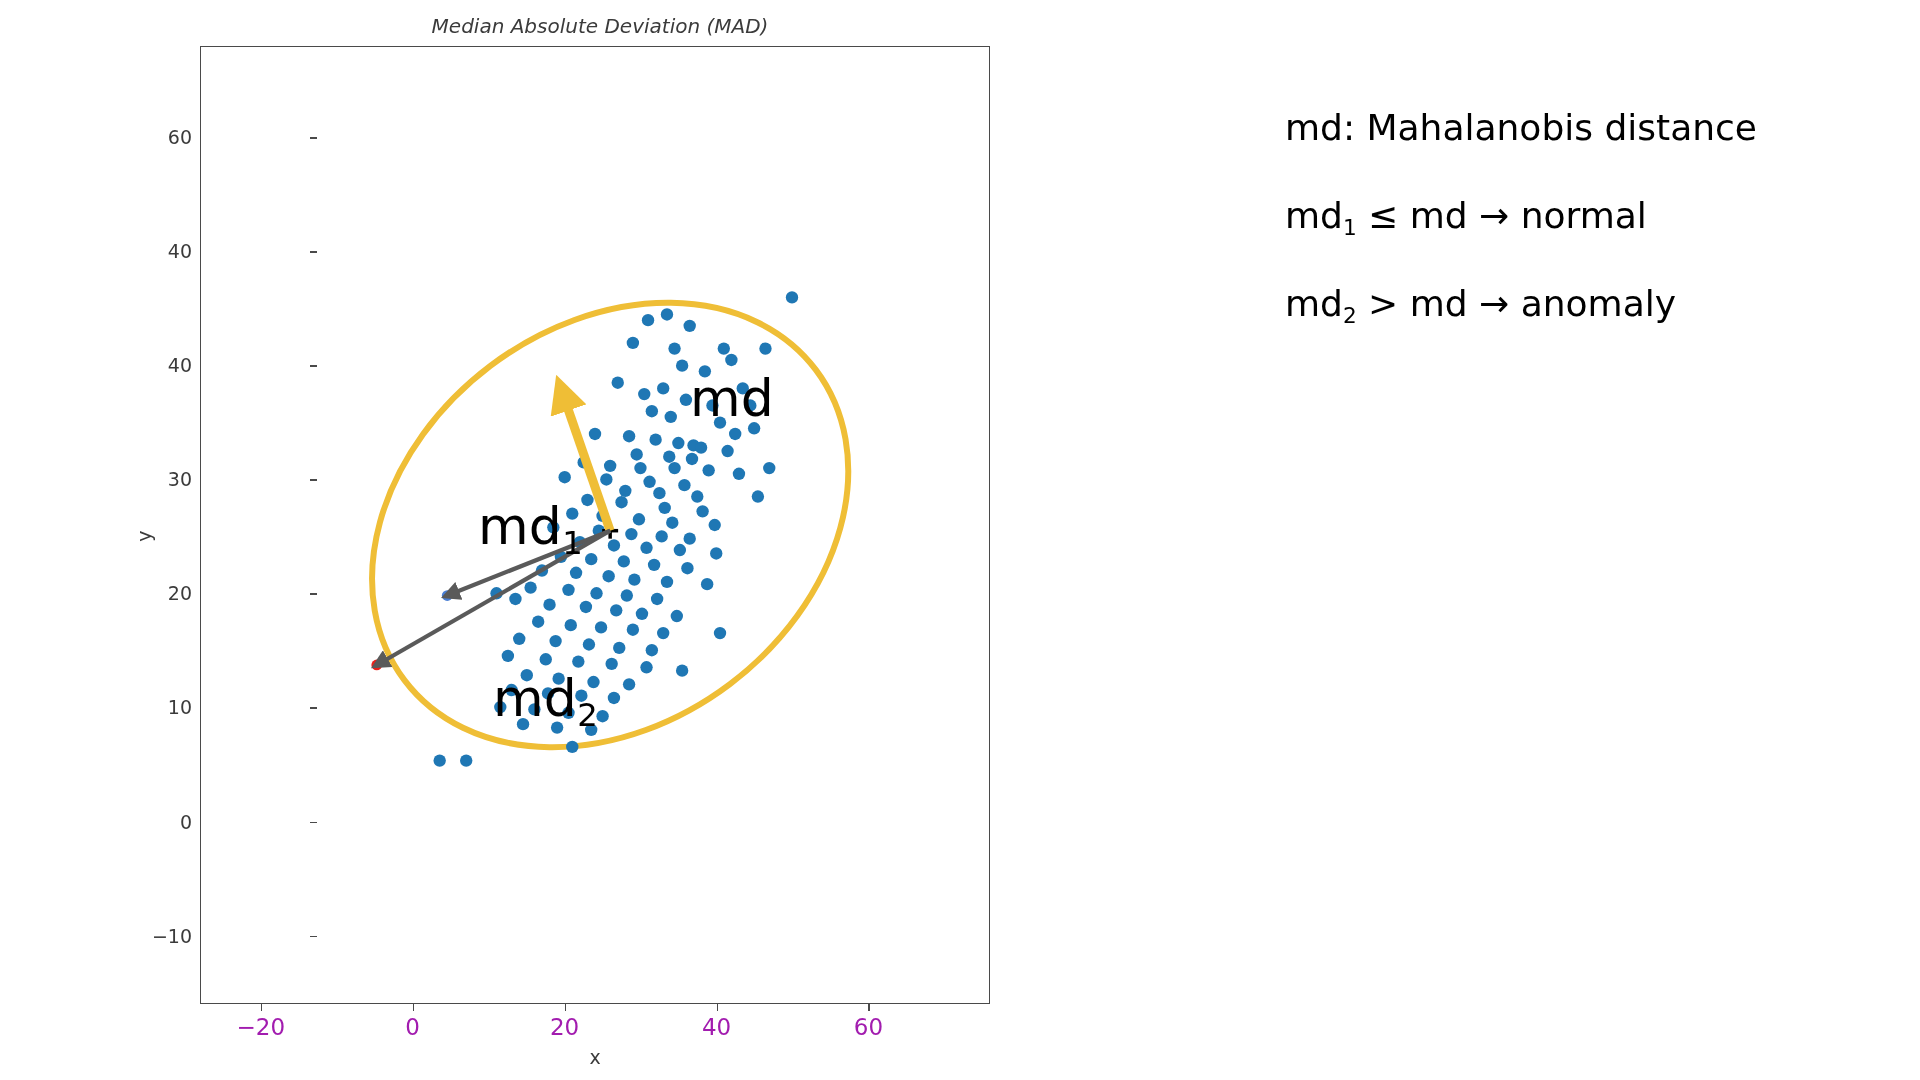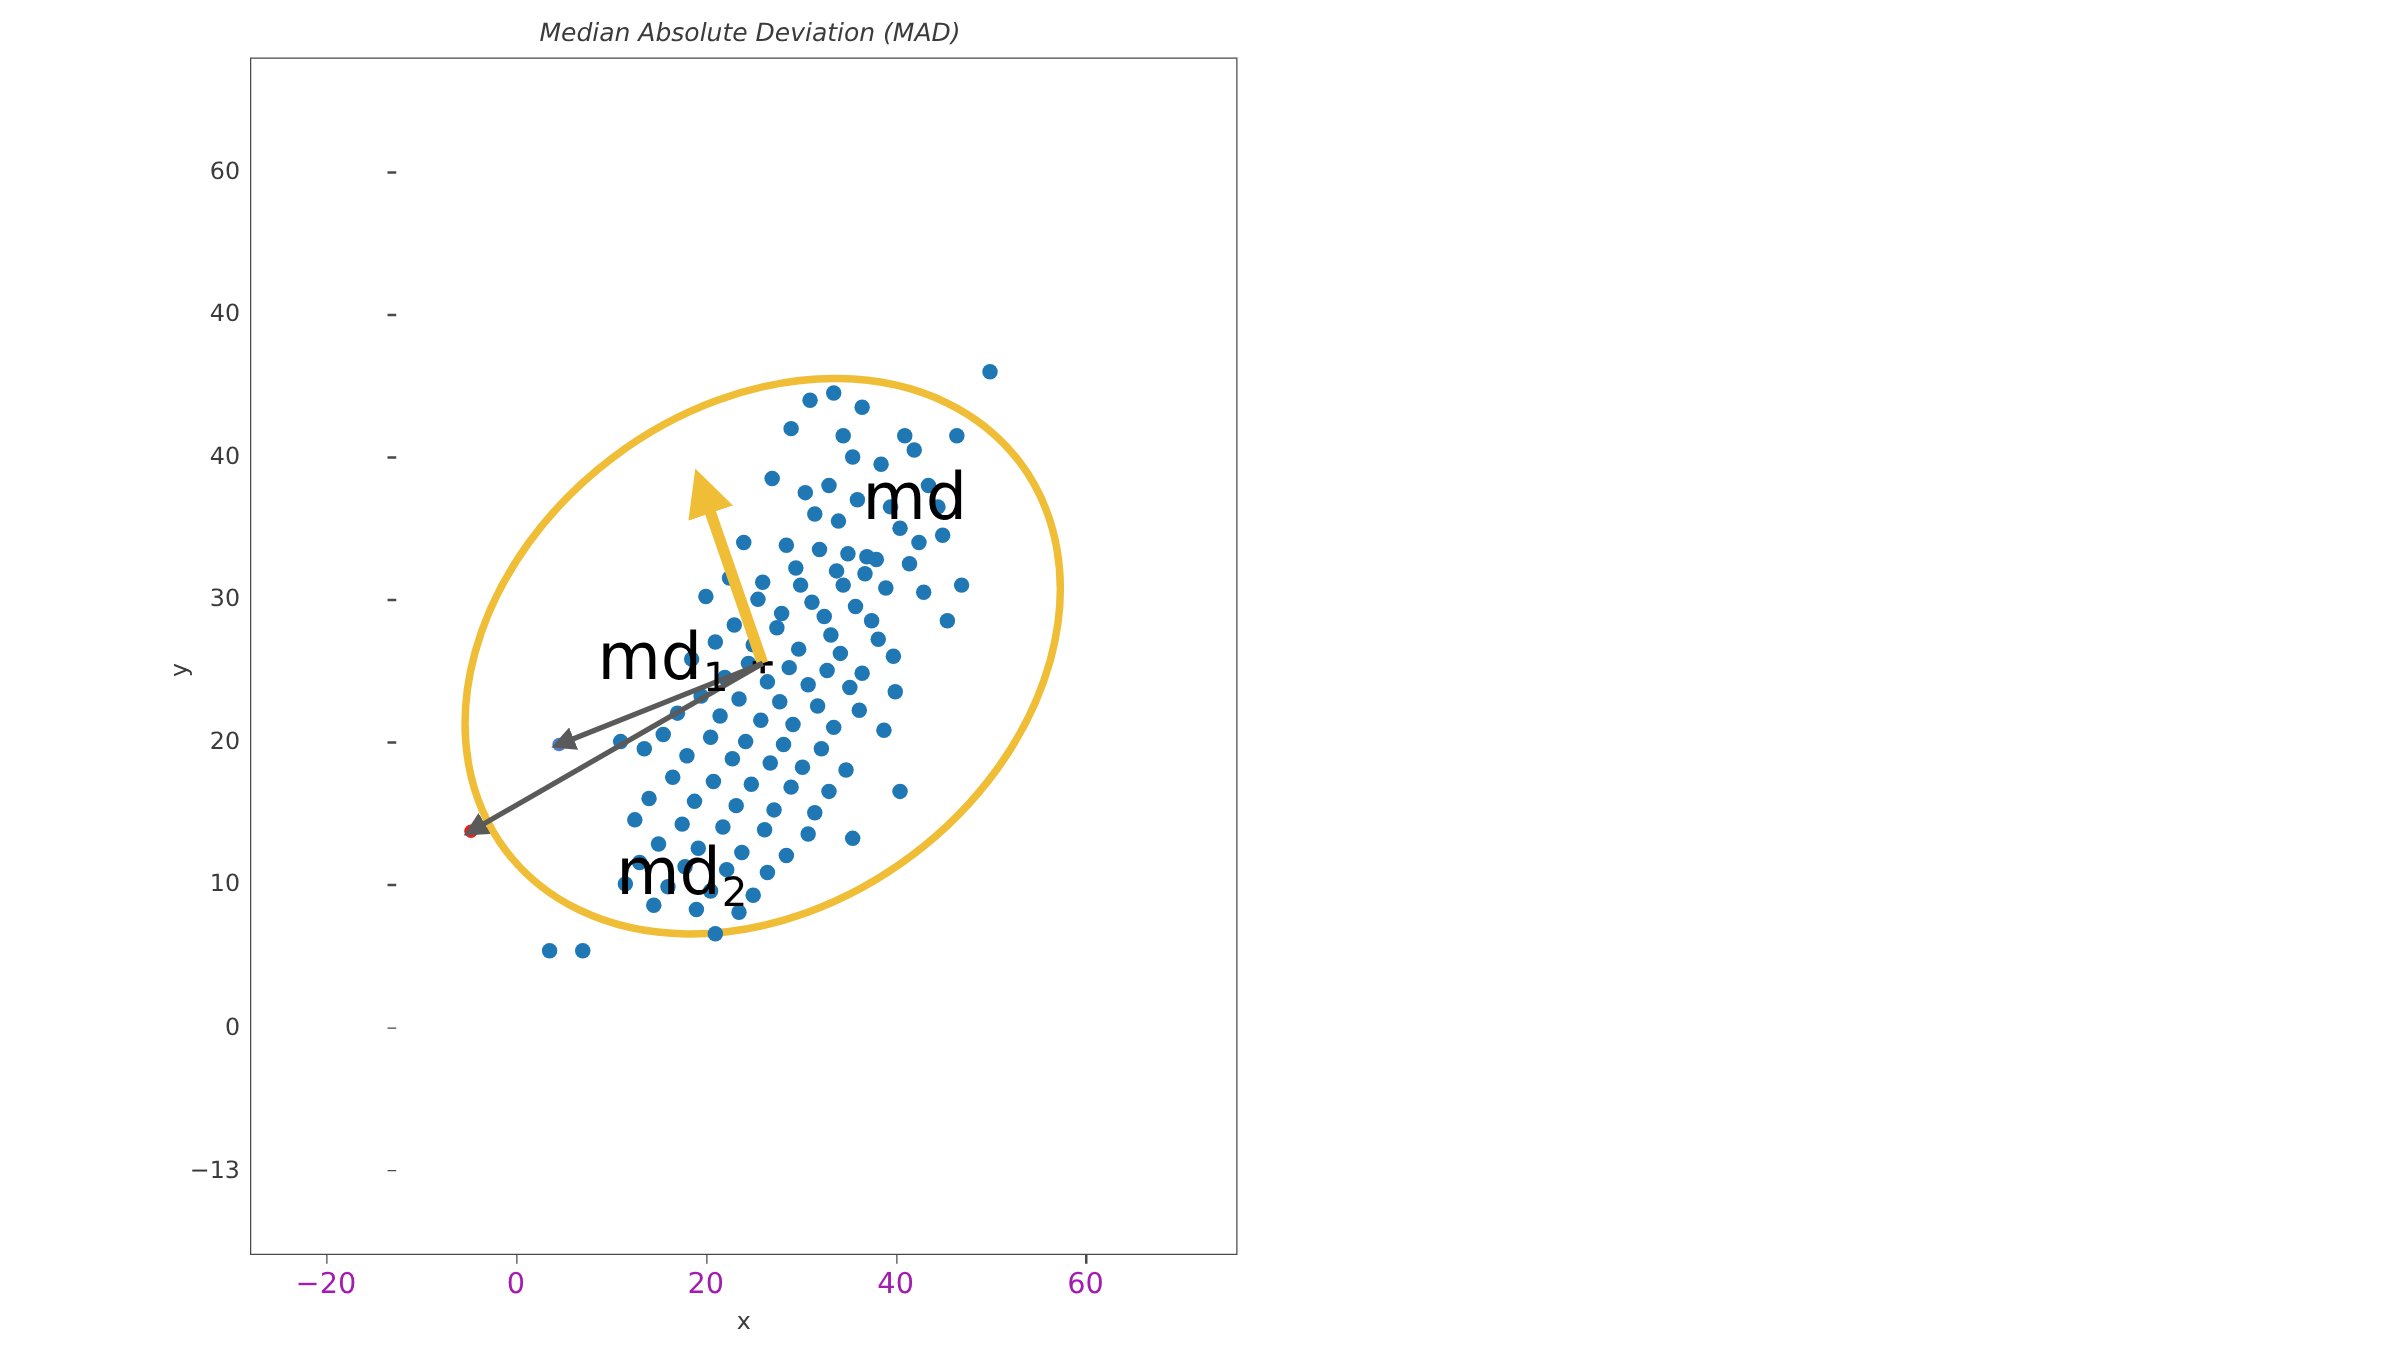--- a/index.html
+++ b/index.html
@@ -321,21 +321,21 @@
         </g>
       <g id="arrow-layer">
           <line x1="410.19230769230774" y1="484.7023809523809" x2="360.8173076923077" y2="342.1428571428571" stroke="#efbe36" stroke-width="9" marker-end="url(#arrowhead-yellow)"></line>
           <line x1="410.19230769230774" y1="484.7023809523809" x2="246.875" y2="549.7095238095238" stroke="#5a5a5a" stroke-width="4.2" marker-end="url(#arrowhead-gray)"></line>
           <line x1="410.19230769230774" y1="484.7023809523809" x2="176.23076923076923" y2="619.2785714285715" stroke="#5a5a5a" stroke-width="4.2" marker-end="url(#arrowhead-gray)"></line>
         </g>
     </svg>
   </div>
 
   <div id="ytick-labels">
-      <div class="ytick-label" style="top: 889.571px;">−13</div>
+      <div class="ytick-label" style="top: 889.571px;">−10</div>
       <div class="ytick-mark" style="top: 889.571px;"></div>
       <div class="ytick-label" style="top: 775.524px;">0</div>
       <div class="ytick-mark" style="top: 775.524px;"></div>
       <div class="ytick-label" style="top: 661.476px;">10</div>
       <div class="ytick-mark" style="top: 661.476px;"></div>
       <div class="ytick-label" style="top: 547.429px;">20</div>
       <div class="ytick-mark" style="top: 547.429px;"></div>
       <div class="ytick-label" style="top: 433.381px;">30</div>
       <div class="ytick-mark" style="top: 433.381px;"></div>
       <div class="ytick-label" style="top: 319.333px;">40</div>
@@ -358,14 +358,19 @@
       <div class="xtick-mark" style="left: 668.462px;"></div>
     </div>
 
   <div id="xaxis-label">x</div>
   <div id="yaxis-label">y</div>
 
   <div class="annot" id="annot-md"><span>md</span></div>
   <div class="annot" id="annot-md1"><span>md</span><span class="sub">1</span></div>
   <div class="annot" id="annot-md2"><span>md</span><span class="sub">2</span></div>
 
+  <div id="legend-panel">
+      <div class="legend-line"><span>md: Mahalanobis distance</span></div>
+      <div class="legend-line"><span>md</span><span class="sub">1</span><span> ≤ md → normal</span></div>
+      <div class="legend-line"><span>md</span><span class="sub">2</span><span> &gt; md → anomaly</span></div>
+    </div>
 
 </div>
 
 </body></html>

